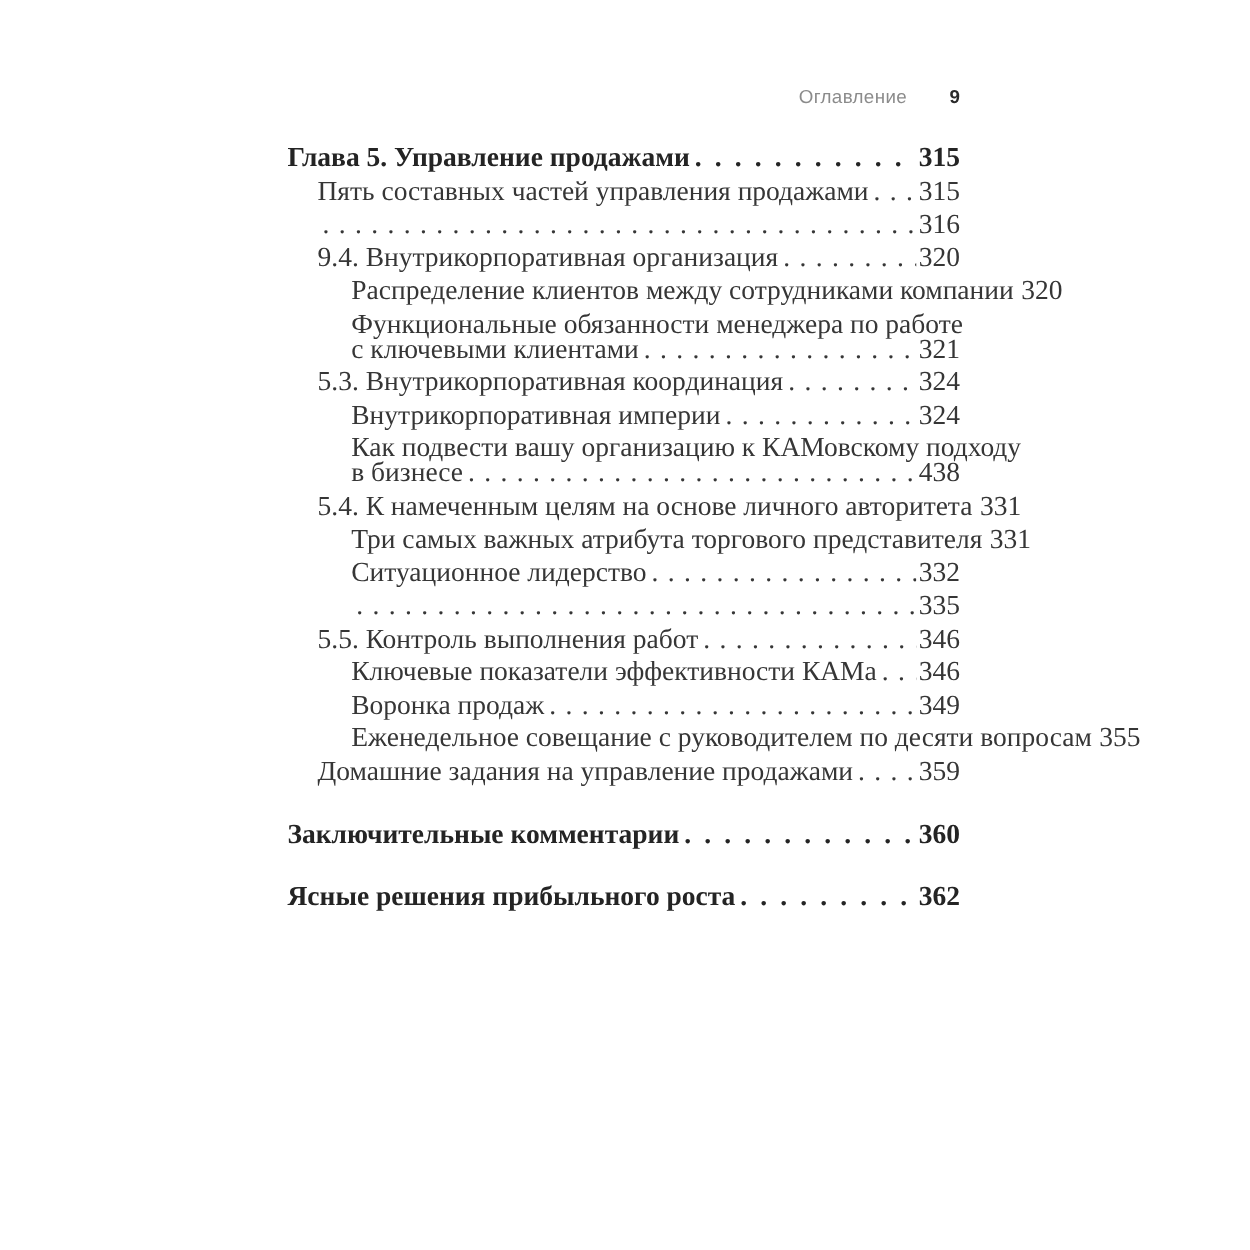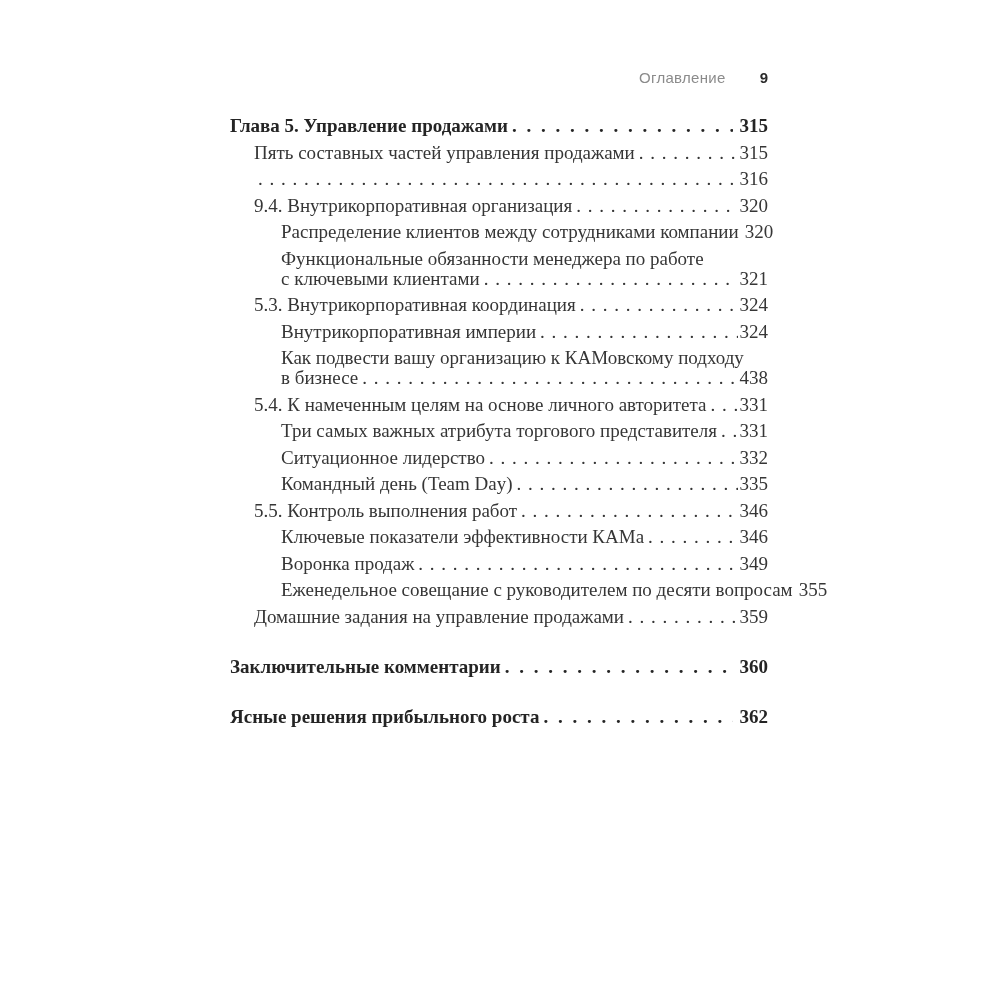--- a/index.html
+++ b/index.html
@@ -36,21 +36,21 @@
     font-weight: bold;
     font-size: 15px;
   }
   
   .toc {
     position: absolute;
     top: 116px;
     left: 230px;
     width: 538px;
     color: #363636;
-    font-size: 19px;
+    font-size: 22px;
   }
   .toc-row {
     margin-bottom: 6.5px;
   }
   .toc-line {
     display: flex;
     align-items: baseline;
     line-height: 20px;
   }
   .toc-line-plain {
@@ -173,21 +173,20 @@
       </div>
       <div class="toc-row indent-2">
         <div class="toc-line">
           <span class="label">Ситуационное лидерство</span>
           <span class="leader"></span>
           <span class="pagenum">332</span>
         </div>
       </div>
       <div class="toc-row indent-2">
         <div class="toc-line">
-          <span class="label">Командный день (Team Day)</span>
           <span class="leader"></span>
           <span class="pagenum">335</span>
         </div>
       </div>
       <div class="toc-row indent-1">
         <div class="toc-line">
           <span class="label">5.5. Контроль выполнения работ</span>
           <span class="leader"></span>
           <span class="pagenum">346</span>
         </div>

